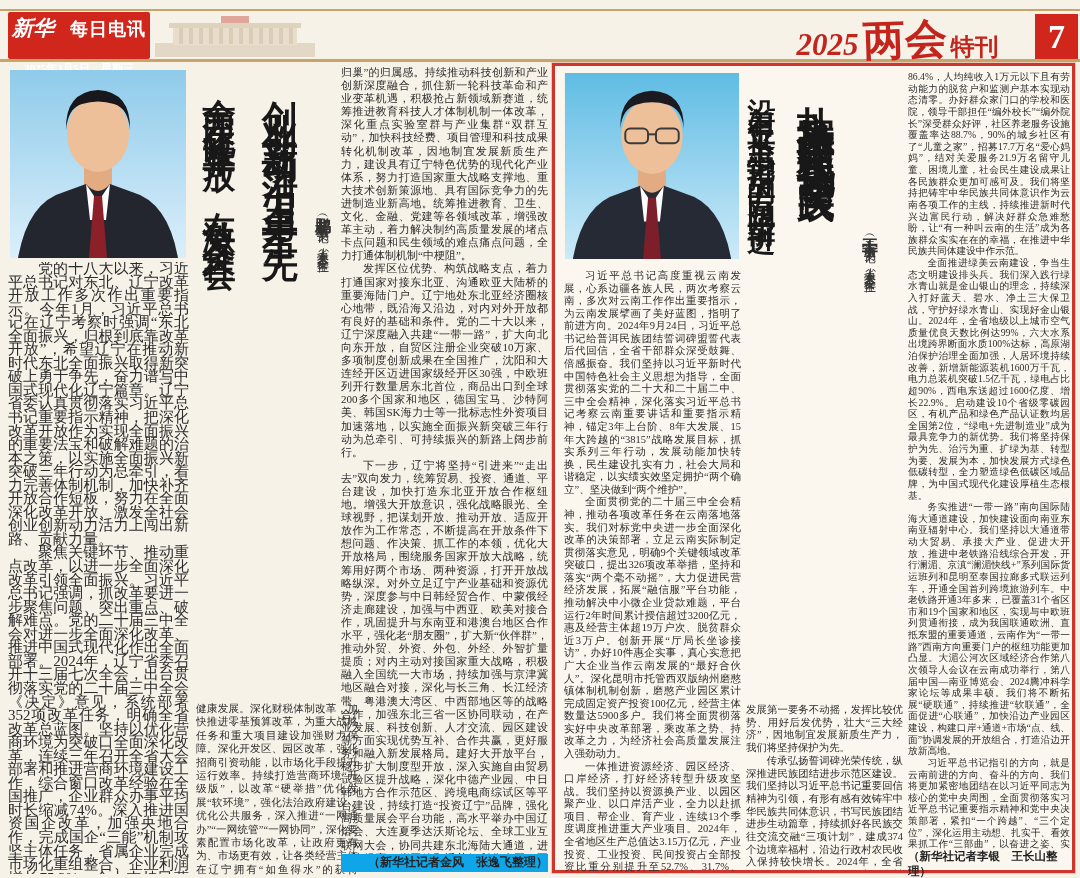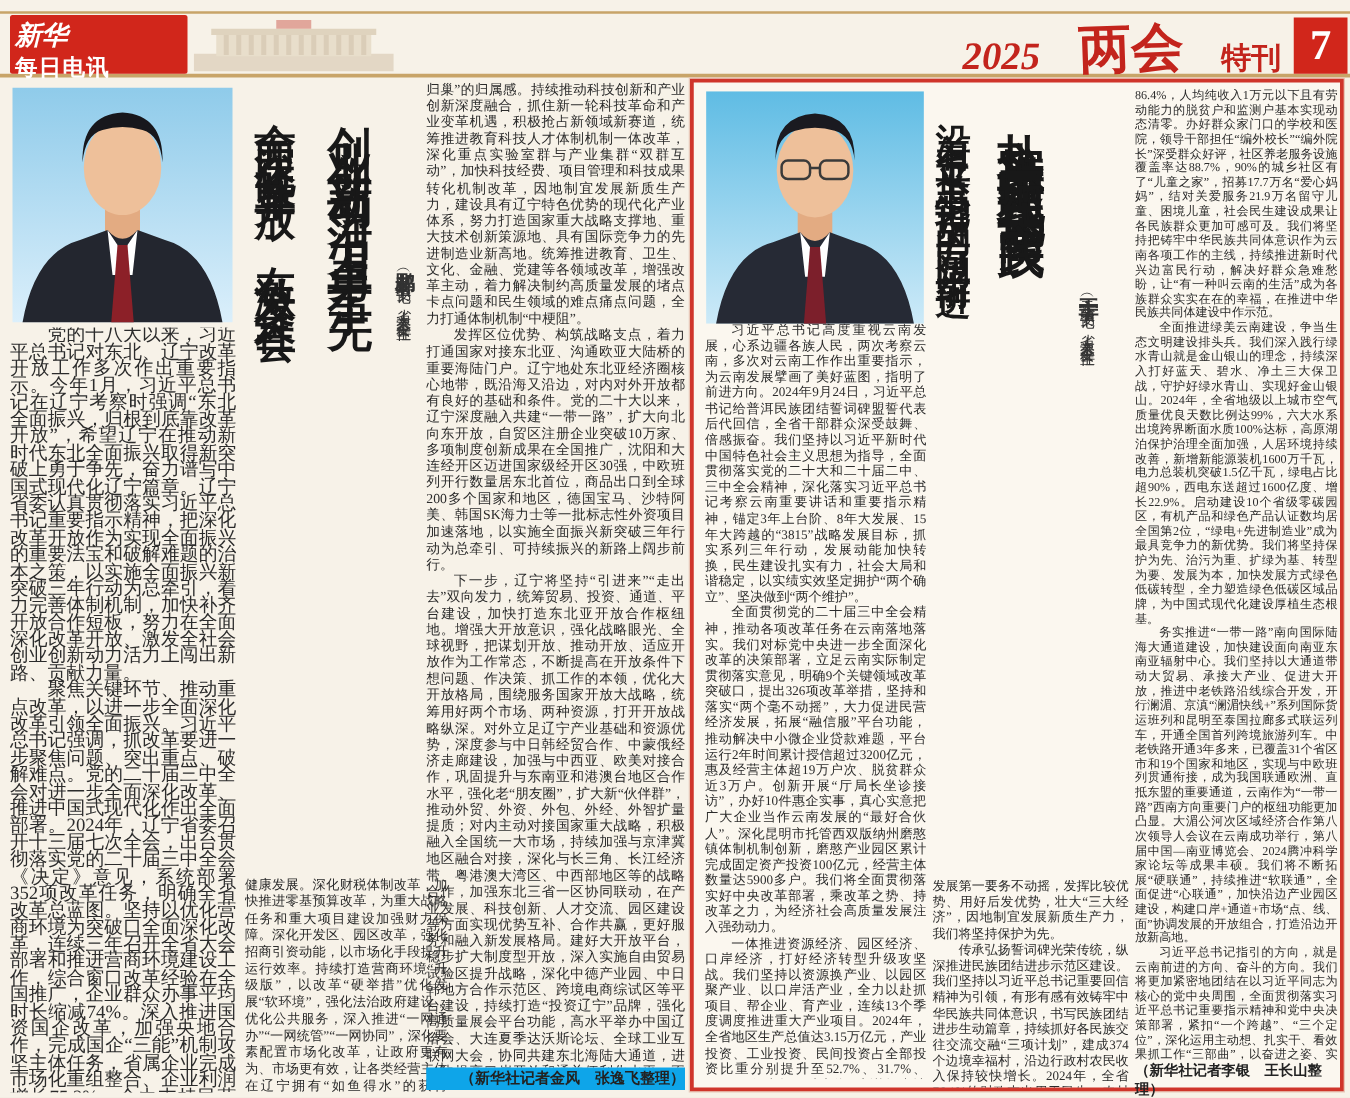--- a/index.html
+++ b/index.html
@@ -22,21 +22,21 @@
 </style>
 </head>
 <body>
 
 <div id="paper">
 
   <div class="abs goldline" style="left:0;top:9px;width:1080px;height:2px;"></div>
   <div class="abs goldline" style="left:0;top:59px;width:1080px;height:3px;"></div>
 
   <div id="masthead-box" class="abs" style="left:8px;top:12px;width:142px;height:47px;padding:2px 4px;box-sizing:border-box;">
-    <div style="display:flex;align-items:baseline;justify-content:center;flex-direction:column;">
+    <div style="display:flex;align-items:baseline;justify-content:space-between;">
       <span style="font-size:21px;font-weight:900;font-style:italic;font-family:'Liberation Serif',serif;">新华</span>
       <span style="font-size:18px;font-weight:700;letter-spacing:1px;">每日电讯</span>
     </div>
     <div style="font-size:11px;text-align:center;font-weight:700;margin-top:19px;">2025年3月5日　星期三</div>
   </div>
 
   <div class="abs" style="left:155px;top:13px;width:160px;height:46px;opacity:.45;">
     <svg width="160" height="46" viewBox="0 0 160 46">
       <rect x="0" y="30" width="160" height="14" fill="#cbb79b"></rect>
       <rect x="18" y="14" width="124" height="18" fill="#d8c6a8"></rect>
@@ -52,21 +52,21 @@
           <rect x="104" y="15" width="4" height="16"></rect>
         <rect x="114" y="15" width="4" height="16"></rect>
           <rect x="124" y="15" width="4" height="16"></rect>
           <rect x="134" y="15" width="4" height="16"></rect>
       </g>
       <rect x="14" y="10" width="132" height="5" fill="#c3ae8c"></rect>
       <rect x="66" y="3" width="28" height="7" fill="#c74b3f"></rect>
     </svg>
   </div>
 
-  <div id="special-title" class="abs" style="left:770px;top:18px;width:255px;height:42px;display:flex;align-items:flex-end;justify-content:space-between;">
+  <div id="special-title" class="abs" style="left:770px;top:18px;width:255px;height:42px;display:flex;align-items:flex-end;justify-content:center;">
     <span style="font-size:31px;font-weight:900;font-style:italic;line-height:1;">2025</span>
     <span style="font-size:42px;font-weight:900;line-height:.9;margin:0 4px;transform:rotate(-2deg);font-family:'Liberation Serif',serif;">两会</span>
     <span style="font-size:24px;font-weight:800;line-height:1.05;">特刊</span>
   </div>
 
   <div id="page-box" class="abs" style="left:1035px;top:14px;width:43px;height:45px;font-size:34px;line-height:45px;">7</div>
 
   <div class="abs" style="left:4px;top:66px;width:544px;height:810px;">
 
     <div class="abs" style="left:4px;top:4px;width:180px;height:188px;" title="郝鹏照片">
@@ -135,21 +135,21 @@
           <rect x="61" y="56" width="23" height="15" rx="5"></rect>
           <rect x="92" y="56" width="23" height="15" rx="5"></rect>
           <line x1="84" y1="62" x2="92" y2="62"></line>
         </g>
         <path d="M8,188 Q18,132 54,122 L76,114 Q88,128 100,114 L122,122 Q158,132 168,188 Z" fill="#262a35"></path>
         <path d="M76,114 L88,132 L100,114 L96,150 L80,150 Z" fill="#ffffff"></path>
         <path d="M84,126 L92,126 L97,188 L79,188 Z" fill="#7c1f2b"></path>
       </svg>
     </div>
 
-    <div class="abs bodycol" style="left:9px;top:193px;width:177px;height:604px;font-size:10.5px;line-height:12.58px;">
+    <div class="abs bodycol" style="left:9px;top:204px;width:177px;height:604px;font-size:10.5px;line-height:12.58px;">
         <p class="para">习近平总书记高度重视云南发展，心系边疆各族人民，两次考察云南，多次对云南工作作出重要指示，为云南发展擘画了美好蓝图，指明了前进方向。2024年9月24日，习近平总书记给普洱民族团结誓词碑盟誓代表后代回信，全省干部群众深受鼓舞、倍感振奋。我们坚持以习近平新时代中国特色社会主义思想为指导，全面贯彻落实党的二十大和二十届二中、三中全会精神，深化落实习近平总书记考察云南重要讲话和重要指示精神，锚定3年上台阶、8年大发展、15年大跨越的“3815”战略发展目标，抓实系列三年行动，发展动能加快转换，民生建设扎实有力，社会大局和谐稳定，以实绩实效坚定拥护“两个确立”、坚决做到“两个维护”。</p>
         <p class="para">全面贯彻党的二十届三中全会精神，推动各项改革任务在云南落地落实。我们对标党中央进一步全面深化改革的决策部署，立足云南实际制定贯彻落实意见，明确9个关键领域改革突破口，提出326项改革举措，坚持和落实“两个毫不动摇”，大力促进民营经济发展，拓展“融信服”平台功能，推动解决中小微企业贷款难题，平台运行2年时间累计授信超过3200亿元，惠及经营主体超19万户次、脱贫群众近3万户。创新开展“厅局长坐诊接访”，办好10件惠企实事，真心实意把广大企业当作云南发展的“最好合伙人”。深化昆明市托管西双版纳州磨憨镇体制机制创新，磨憨产业园区累计完成固定资产投资100亿元，经营主体数量达5900多户。我们将全面贯彻落实好中央改革部署，乘改革之势、持改革之力，为经济社会高质量发展注入强劲动力。</p>
         <p class="para">一体推进资源经济、园区经济、口岸经济，打好经济转型升级攻坚战。我们坚持以资源换产业、以园区聚产业、以口岸活产业，全力以赴抓项目、帮企业、育产业，连续13个季度调度推进重大产业项目。2024年，全省地区生产总值达3.15万亿元，产业投资、工业投资、民间投资占全部投资比重分别提升至52.7%、31.7%、45.2%，绿色铝、硅光伏、新能源电池成为支柱产业，生物医药、新材料等呈现良好发展势头，农业投资规模连续3年保持全国前列，重点产业全链条产值突破2.7万亿元。“有一种叫云南的生活”叫响全国，“旅居云南”成为新时尚，旅居人数达390多万人，全省实现旅游总花费1.14万亿元，经昆明入境过夜游客增长168%。我们将坚持</p>
       </div>
 
     <div class="abs" style="left:187px;top:10px;width:112px;height:700px;display:flex;flex-direction:row;">
       <div class="vtext headline" style="font-size:28px;letter-spacing:8px;height:700px;">沿着习近平总书记指引的方向阔步前进</div>
       <div class="vtext headline" style="font-size:38px;letter-spacing:6px;height:640px;margin-left:10px;">扎实推进中国式现代化云南实践</div>
     </div>
 

